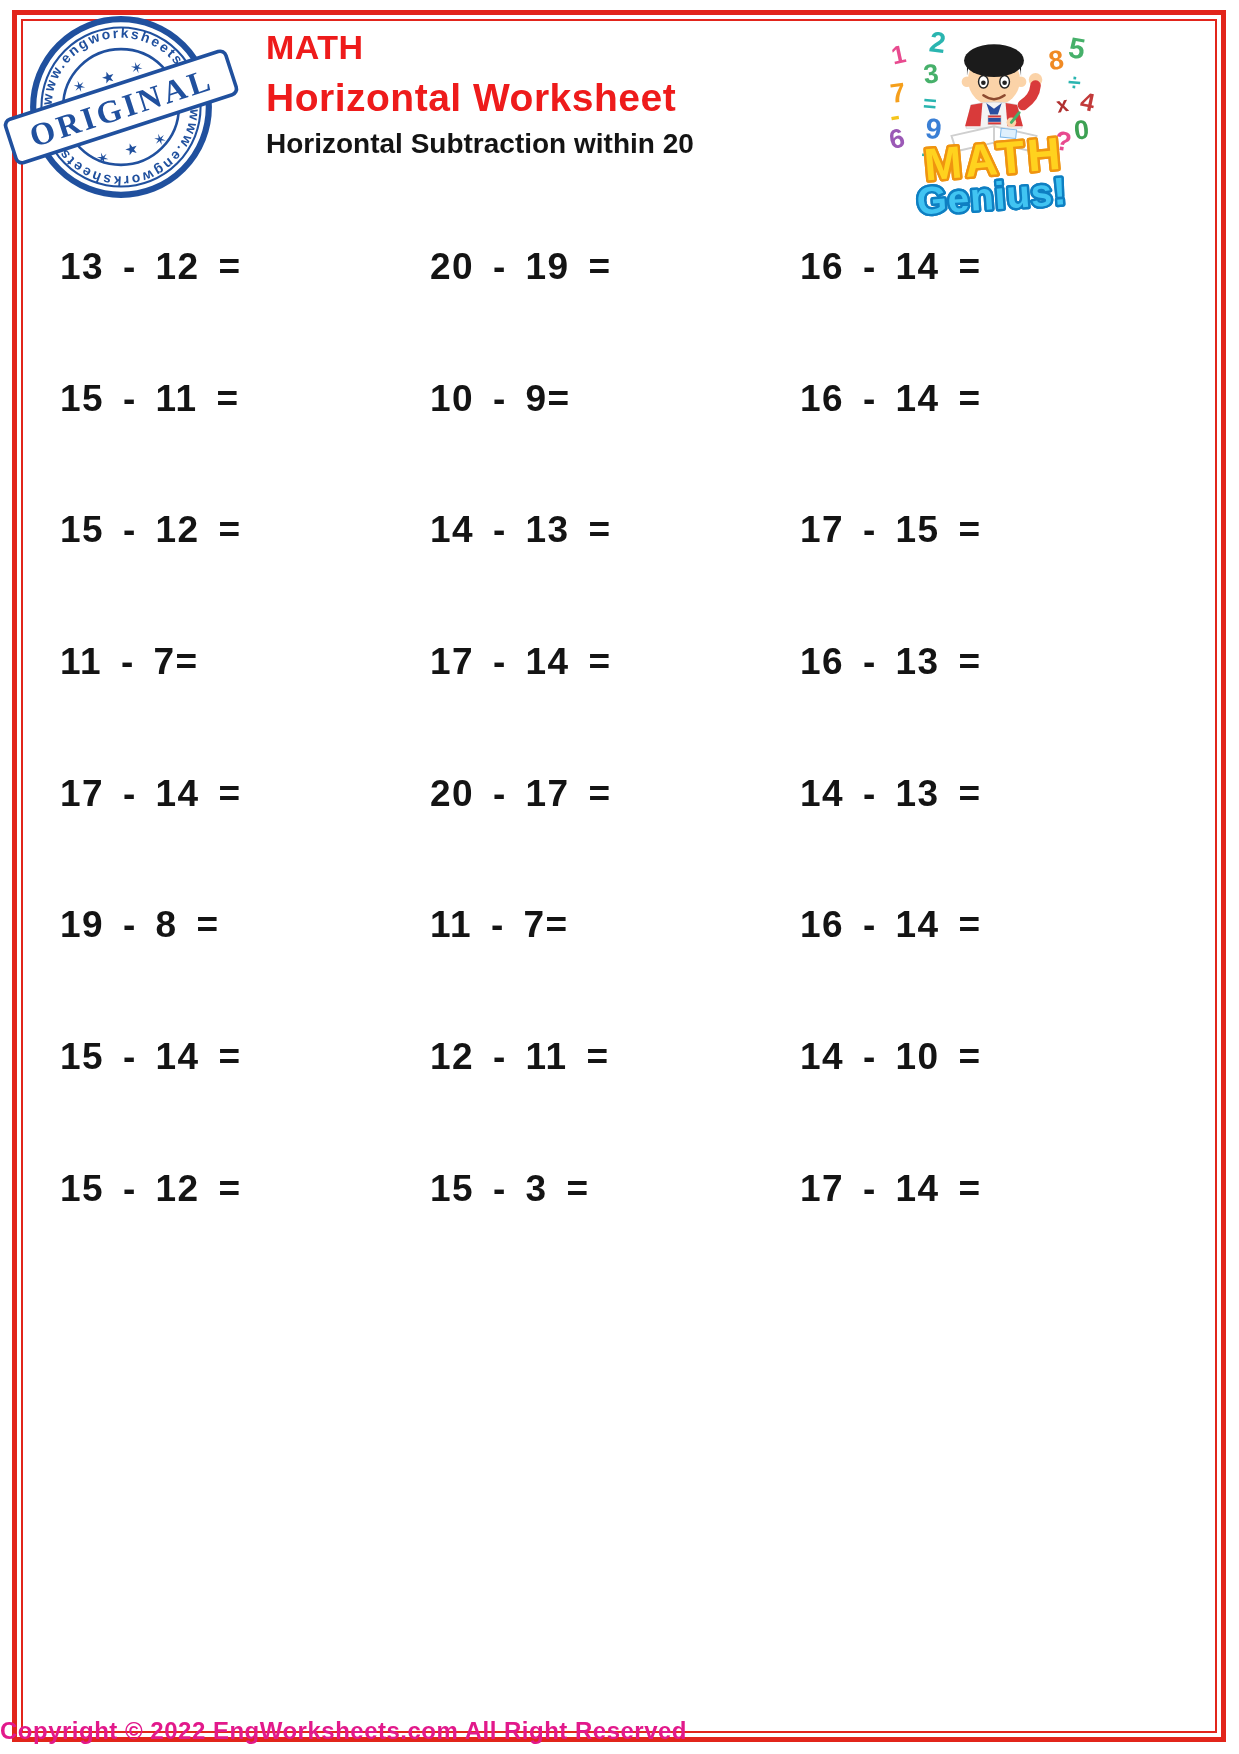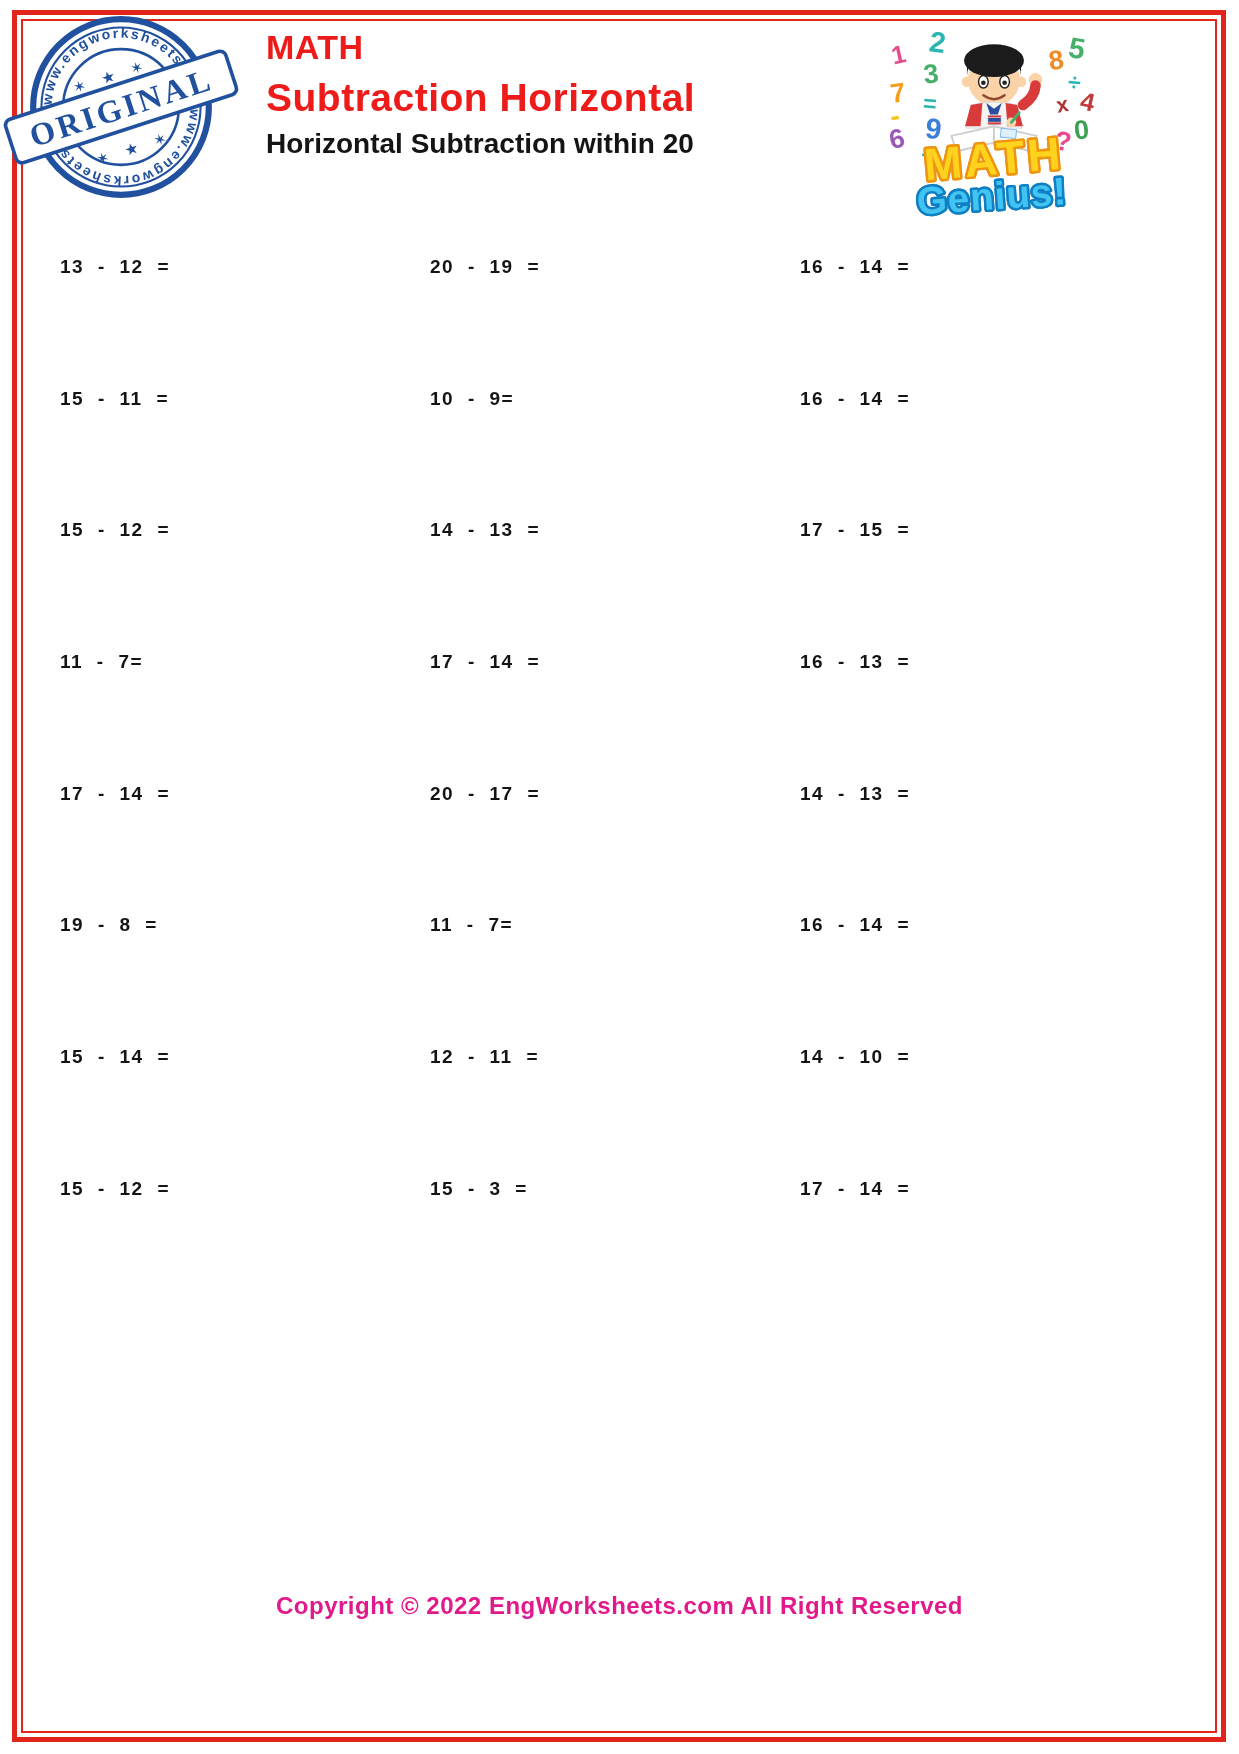--- a/index.html
+++ b/index.html
@@ -25,27 +25,27 @@
   .stamp-svg{position:absolute;left:28px;top:14px;}
   .genius-svg{position:absolute;left:878px;top:20px;}
 
   
   .problems-grid{
     position:absolute;left:60px;top:201px;width:1140px;
     display:grid;grid-template-columns:370px 370px 1fr;
     grid-auto-rows:131.7px;align-items:center;
   }
   .problem{
-    font-size:19px;font-weight:bold;color:var(--ink);
+    font-size:37px;font-weight:bold;color:var(--ink);
     letter-spacing:1.5px;word-spacing:7px;white-space:pre;
   }
 
   
   .footer{
-    position:absolute;left:0;right:0;top:1592px;text-align:center;
+    position:absolute;left:0;right:0;top:1717px;text-align:left;
     font-size:24px;font-weight:bold;color:var(--footer-pink);letter-spacing:.5px;
   }
 
   svg text{font-family:"Liberation Sans",sans-serif;}
   .stamp-arc-text{font-size:13.5px;font-weight:bold;letter-spacing:2px;fill:var(--stamp-blue);}
   .stamp-ribbon-text{font-family:"Liberation Serif",serif;font-size:31px;font-weight:bold;letter-spacing:3px;fill:var(--stamp-blue);}
   .stamp-stars{font-size:15px;fill:var(--stamp-blue);letter-spacing:6px;}
   .bubble-back{stroke:#ffffff;stroke-width:13;stroke-linejoin:round;fill:#fff;}
   .bubble-math{fill:#ffd21e;stroke:#ef9410;stroke-width:5;stroke-linejoin:round;paint-order:stroke;font-weight:bold;font-size:47px;letter-spacing:3px;}
   .bubble-genius{fill:#41c4f2;stroke:#0e7fc2;stroke-width:5;stroke-linejoin:round;paint-order:stroke;font-weight:bold;font-size:40px;letter-spacing:1px;}
@@ -76,21 +76,21 @@
     </text>
     <g transform="rotate(-18 90 90)">
       <text class="stamp-stars" x="90" y="64" text-anchor="middle">✶ ★ ✶</text>
       <rect x="-22" y="68" width="224" height="44" rx="6" fill="#ffffff" stroke="#20509e" stroke-width="3.5"></rect>
       <text class="stamp-ribbon-text" x="90" y="101" text-anchor="middle">ORIGINAL</text>
       <text class="stamp-stars" x="90" y="137" text-anchor="middle">✶ ★ ✶</text>
     </g>
   </svg>
 
   <div class="hdr-subject">MATH</div>
-  <div class="hdr-title">Subtraction Horizontal</div>
+  <div class="hdr-title">Horizontal Worksheet</div>
   <div class="hdr-subtitle">Horizontal Subtraction within 20</div>
 
   <svg class="genius-svg" width="232" height="196" viewBox="0 0 240 203" overflow="visible">
     <g id="logo-numbers">
         <text x="16" y="46" fill="#e84a8f" font-size="26" class="logo-num" transform="rotate(-12 16 46)">1</text>
         <text x="52" y="32" fill="#2ab5b0" font-size="30" class="logo-num" transform="rotate(8 52 32)">2</text>
         <text x="48" y="66" fill="#46b06a" font-size="28" class="logo-num" transform="rotate(-6 48 66)">3</text>
         <text x="14" y="86" fill="#f59f1b" font-size="28" class="logo-num" transform="rotate(-8 14 86)">7</text>
         <text x="46" y="94" fill="#2ab5b0" font-size="24" class="logo-num" transform="rotate(5 46 94)">=</text>
         <text x="14" y="110" fill="#f5c51b" font-size="30" class="logo-num" transform="rotate(-10 14 110)">-</text>

